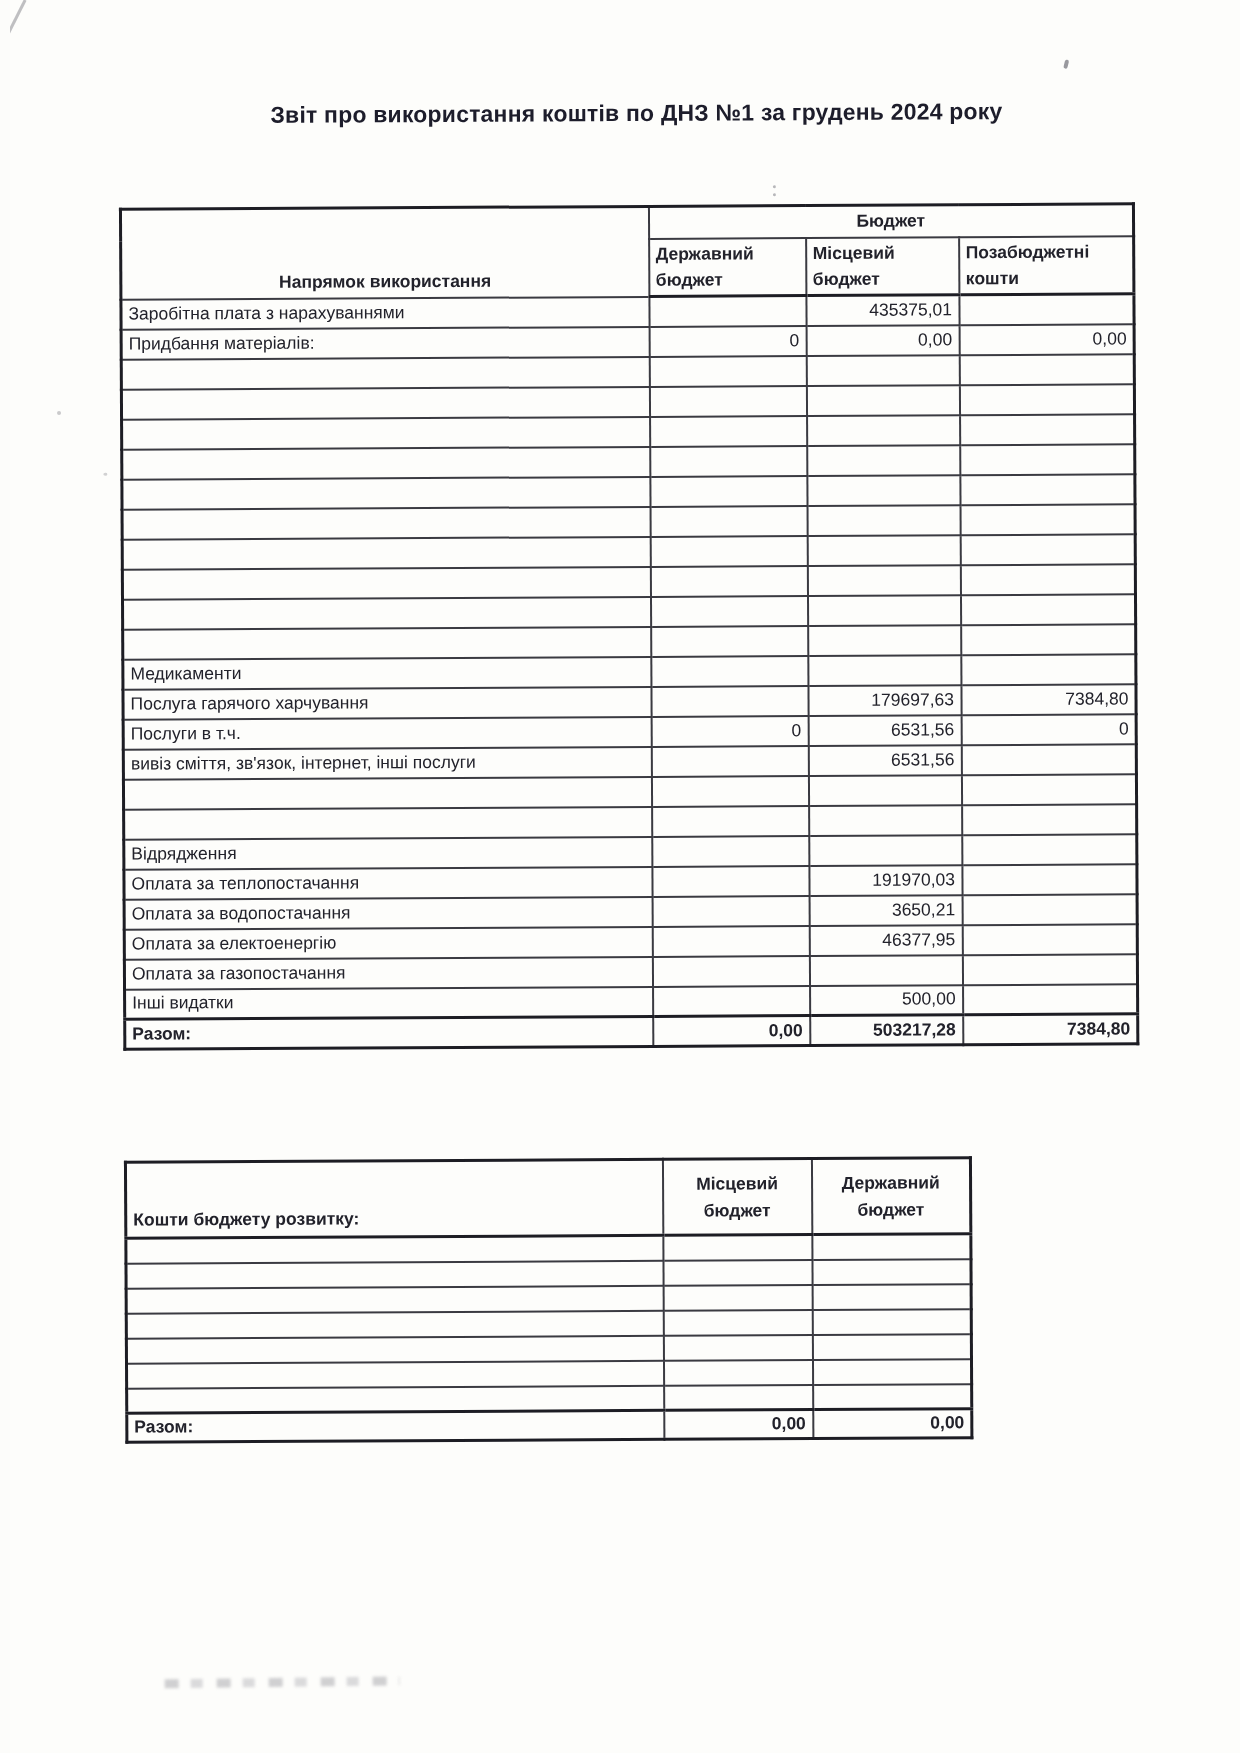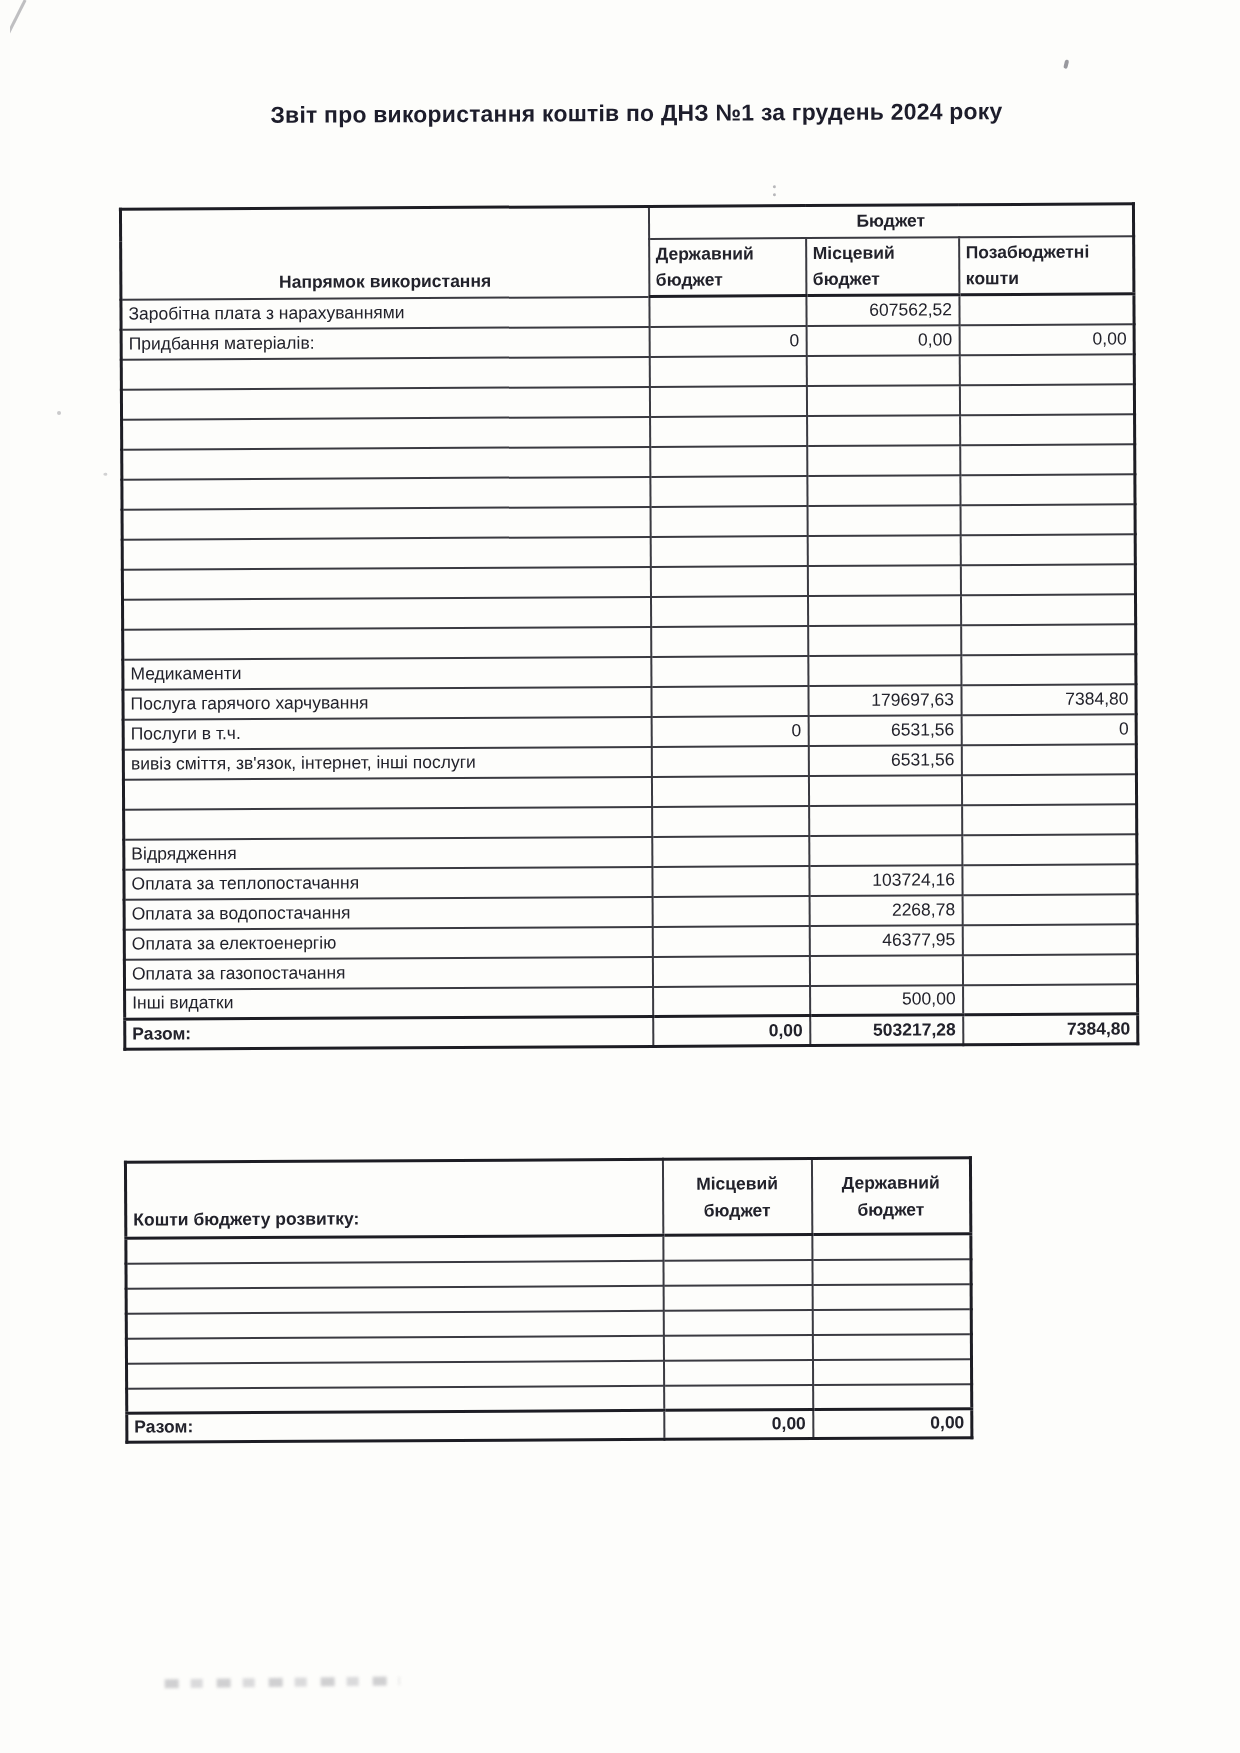--- a/index.html
+++ b/index.html
@@ -85,21 +85,21 @@
         <tr class="h2">
           <th class="colhead">Державний бюджет</th>
           <th class="colhead">Місцевий бюджет</th>
           <th class="colhead">Позабюджетні кошти</th>
         </tr>
       </thead>
       <tbody id="t1-body">
           <tr>
             <td class="lbl">Заробітна плата з нарахуваннями</td>
             <td class="num"></td>
-            <td class="num">607562,52</td>
+            <td class="num">435375,01</td>
             <td class="num"></td>
           </tr>
           <tr>
             <td class="lbl">Придбання матеріалів:</td>
             <td class="num">0</td>
             <td class="num">0,00</td>
             <td class="num">0,00</td>
           </tr>
           <tr>
             <td class="lbl"></td>
@@ -199,27 +199,27 @@
           </tr>
           <tr>
             <td class="lbl">Відрядження</td>
             <td class="num"></td>
             <td class="num"></td>
             <td class="num"></td>
           </tr>
           <tr>
             <td class="lbl">Оплата за теплопостачання</td>
             <td class="num"></td>
-            <td class="num">103724,16</td>
+            <td class="num">191970,03</td>
             <td class="num"></td>
           </tr>
           <tr>
             <td class="lbl">Оплата за водопостачання</td>
             <td class="num"></td>
-            <td class="num">2268,78</td>
+            <td class="num">3650,21</td>
             <td class="num"></td>
           </tr>
           <tr>
             <td class="lbl">Оплата за електоенергію</td>
             <td class="num"></td>
             <td class="num">46377,95</td>
             <td class="num"></td>
           </tr>
           <tr>
             <td class="lbl">Оплата за газопостачання</td>

